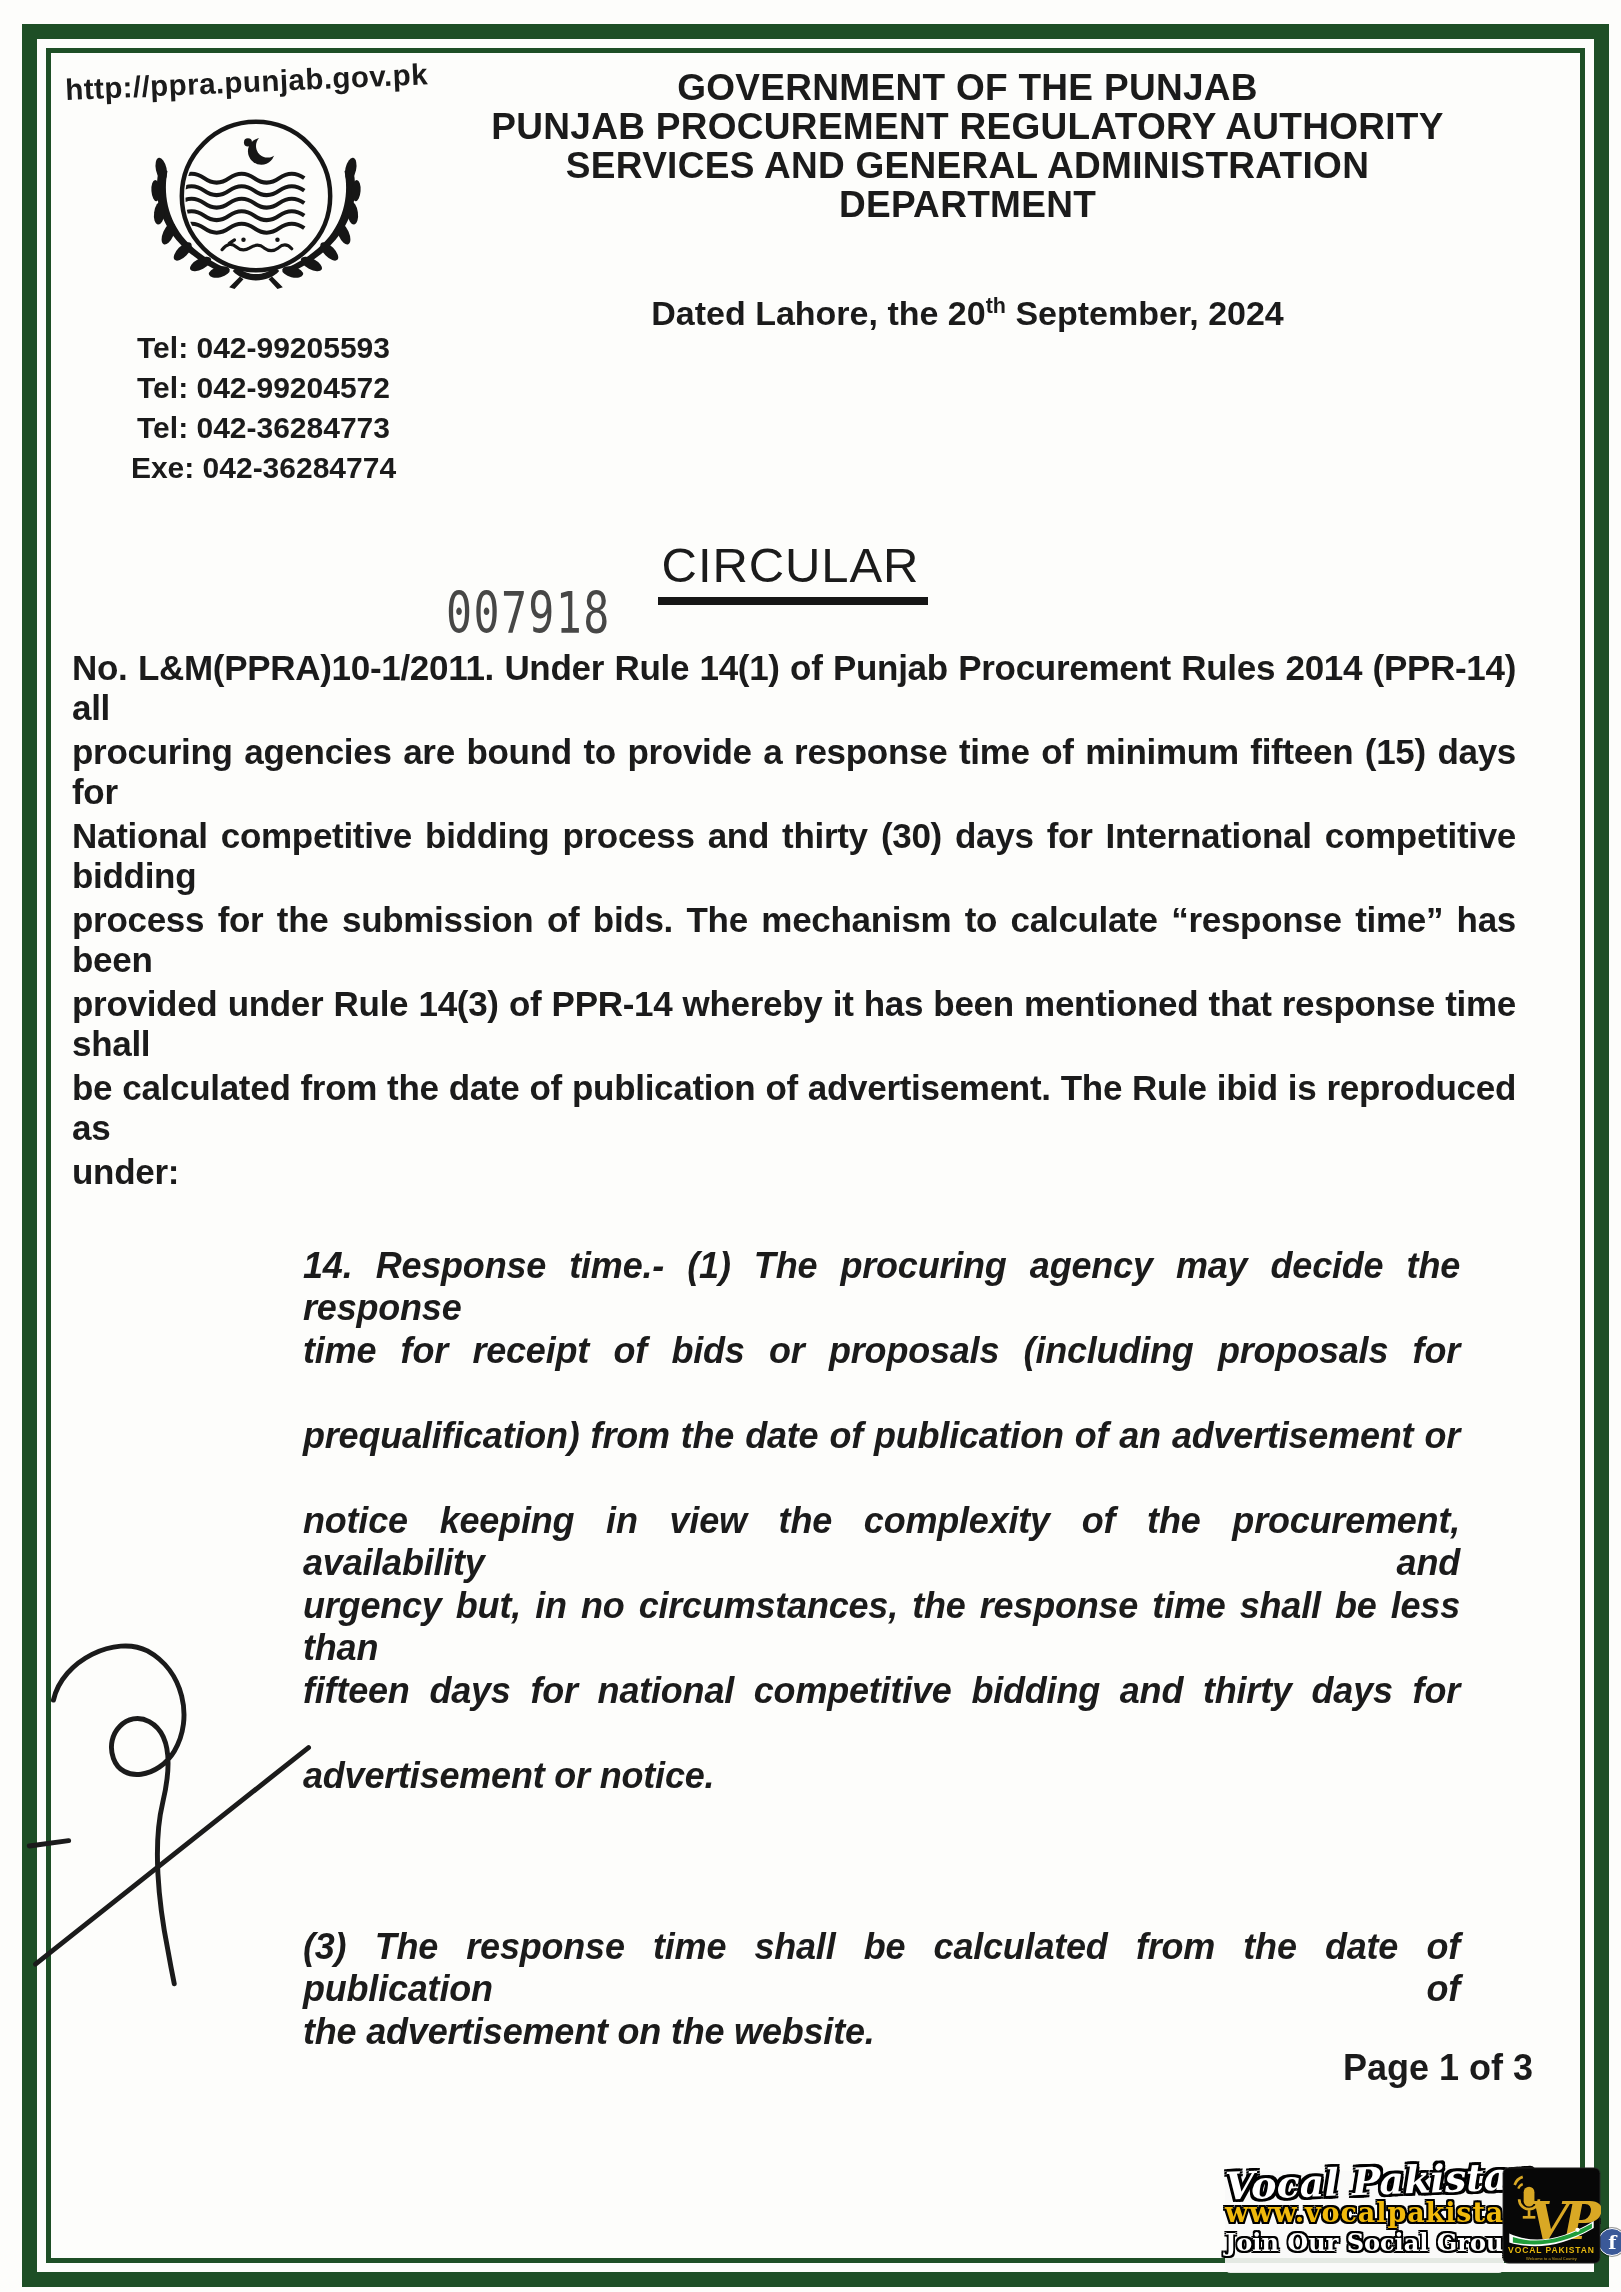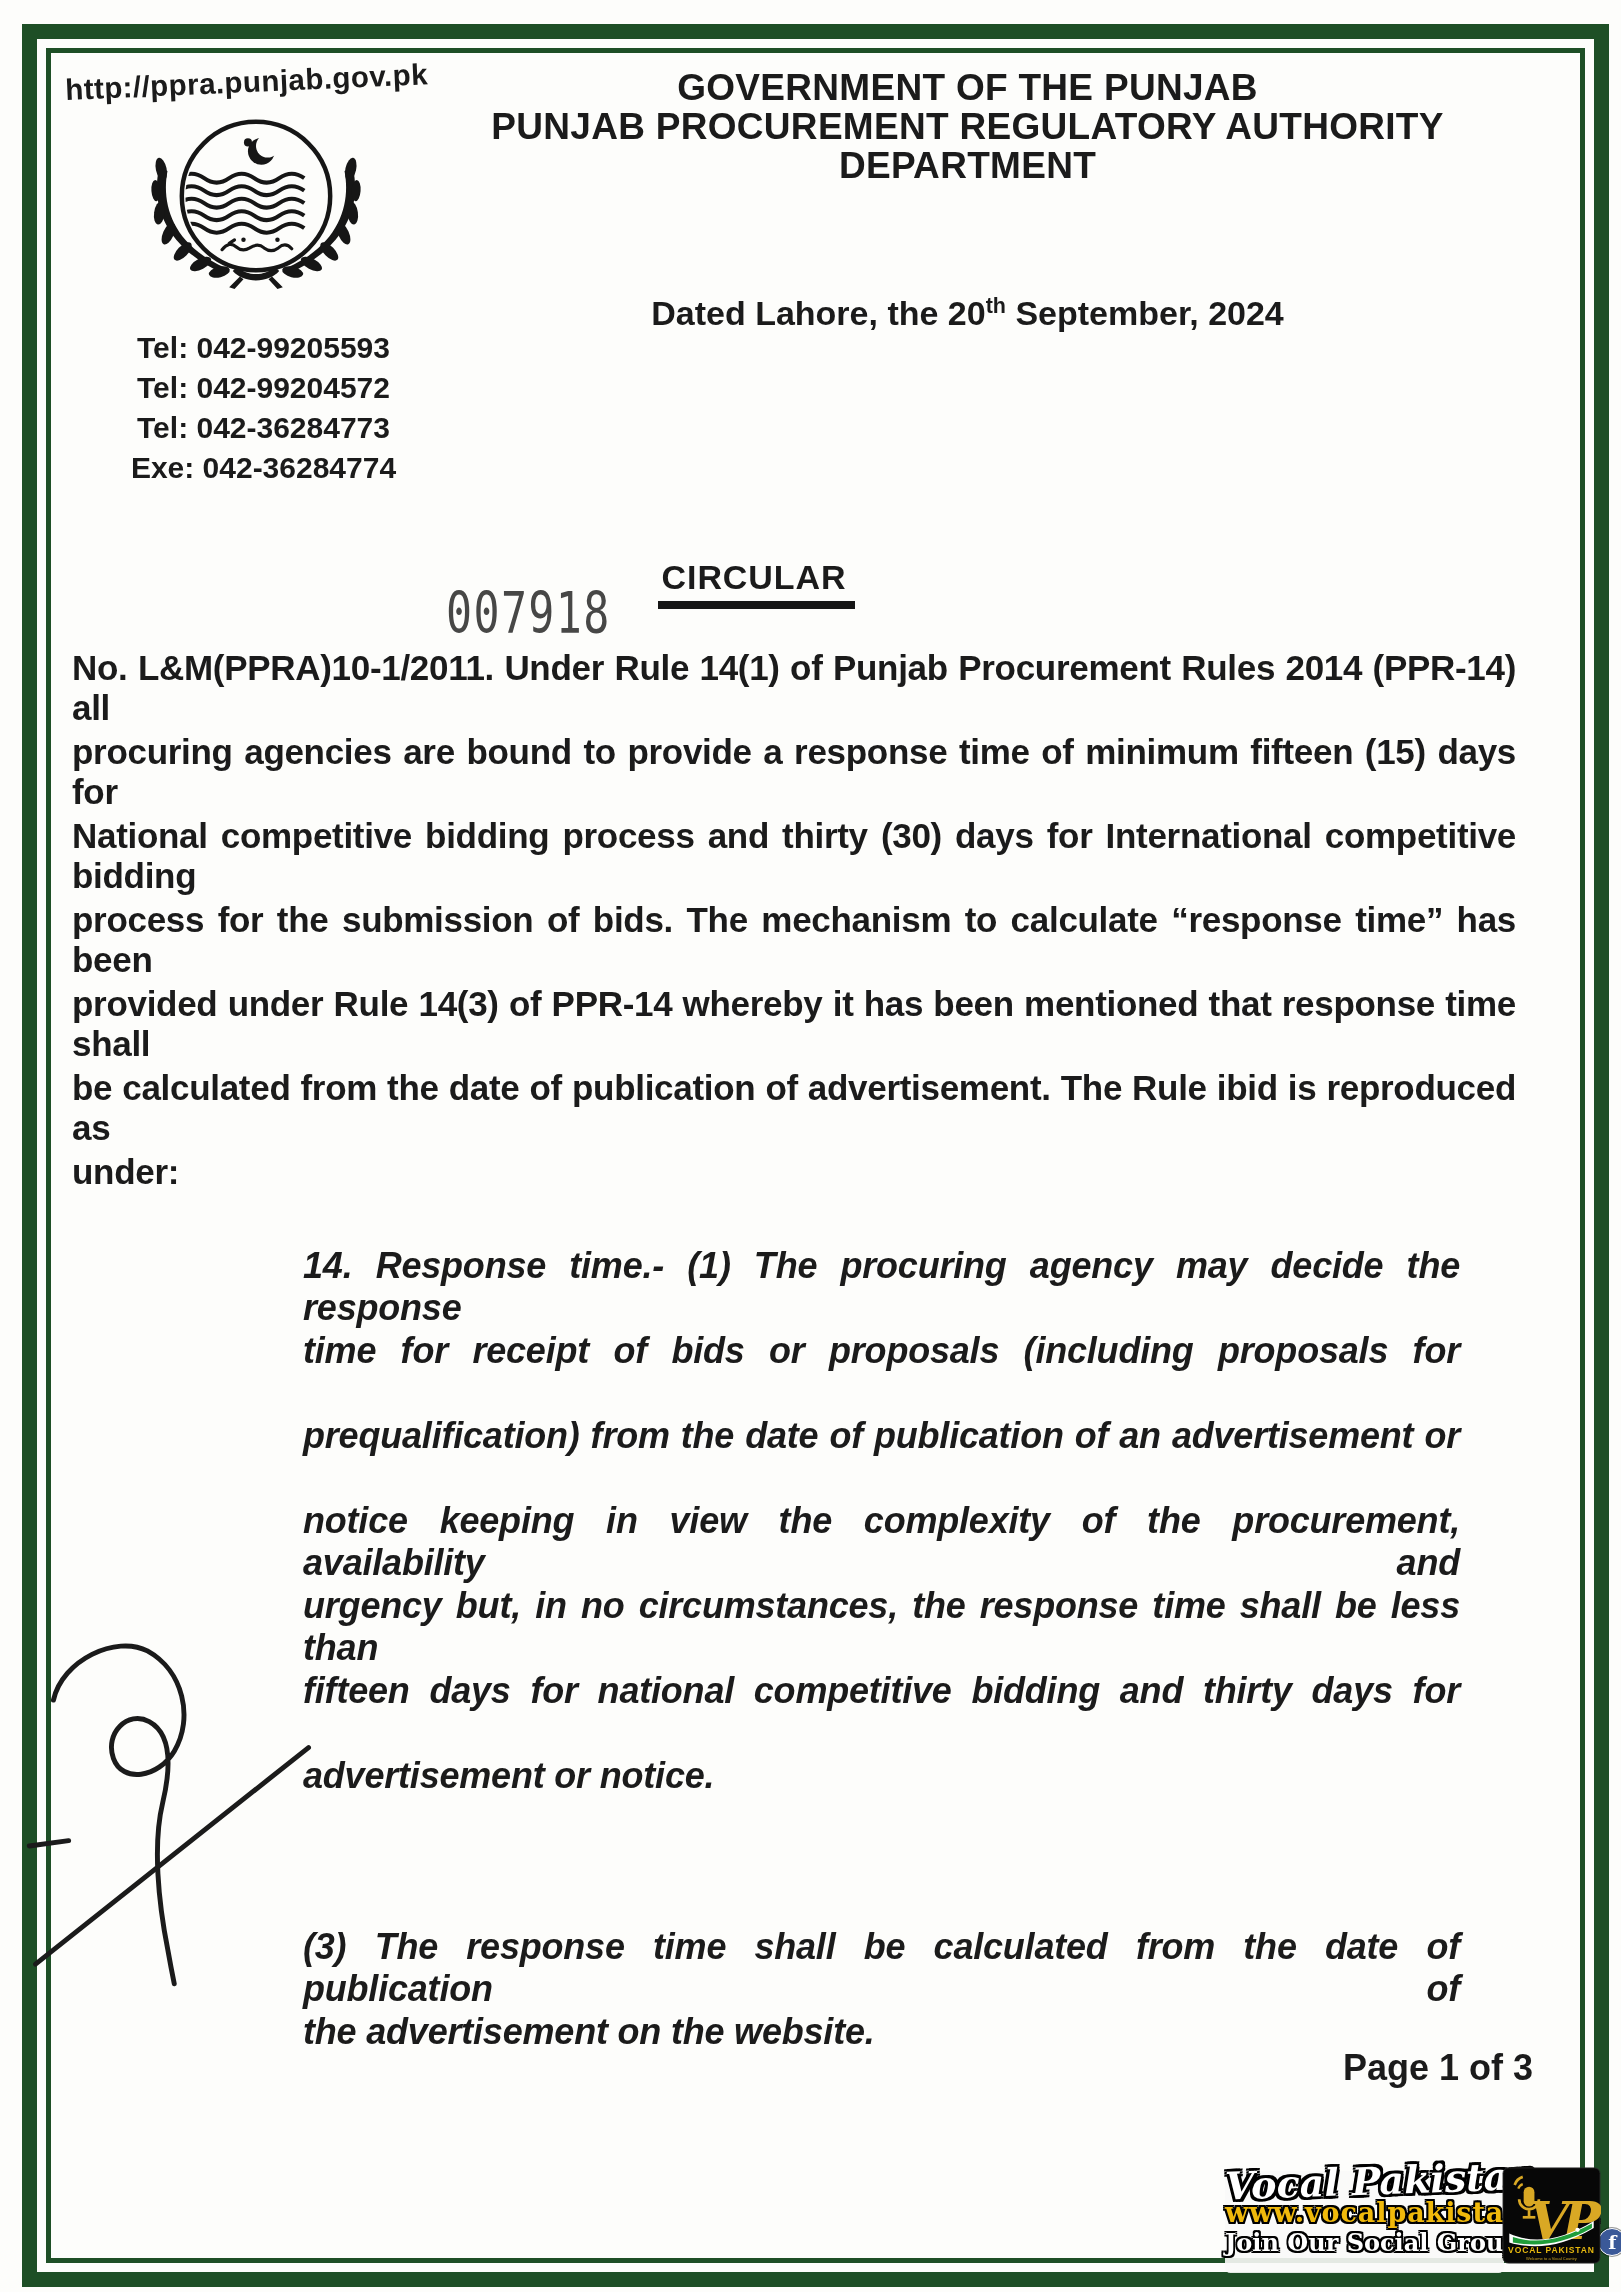--- a/index.html
+++ b/index.html
@@ -33,22 +33,22 @@
   .address sup{font-size:21.5px;}
   
   .stamp{
     position:absolute;left:446px;top:580px;
     font-family:"DejaVu Sans Mono",monospace;font-size:57px;font-weight:400;
     color:#2e2e2e;letter-spacing:1.8px;opacity:.88;
     transform:scaleX(.76);transform-origin:left top;filter:blur(0.4px);
   }
   .circular{
     position:absolute;left:658px;top:537px;
-    font-size:34px;font-weight:700;letter-spacing:0.9px;
-    padding:0 9px 3.6px 3.6px;border-bottom:8px solid #161616;margin-top:21px;
+    font-size:49px;font-weight:400;letter-spacing:0.9px;
+    padding:0 9px 3.6px 3.6px;border-bottom:8px solid #161616;
   }
   
   .body-par{position:absolute;left:72px;top:648px;width:1444px;}
   .quote-par{position:absolute;left:303px;top:1245px;width:1157px;}
   .par3{position:absolute;left:303px;top:1926px;width:1157px;}
   .bline{
     height:84px;font-size:35px;font-weight:700;letter-spacing:-0.3px;
     text-align:justify;text-align-last:justify;white-space:normal;
   }
   .qline{
@@ -162,20 +162,21 @@
   <div class="phones">
     <div>Tel: 042-99205593</div>
     <div>Tel: 042-99204572</div>
     <div>Tel:  042-36284773</div>
     <div>Exe: 042-36284774</div>
   </div>
 
   <div class="org">
     <div>GOVERNMENT OF THE PUNJAB</div>
     <div>PUNJAB PROCUREMENT REGULATORY AUTHORITY</div>
+    <div>SERVICES AND GENERAL ADMINISTRATION</div>
     <div>DEPARTMENT</div>
   </div>
 
   <div class="address">
     <div><span>Dated Lahore, the 20</span><sup>th</sup><span> September, 2024</span></div>
   </div>
 
   <div class="stamp">007918</div>
   <div class="circular">CIRCULAR</div>
 

